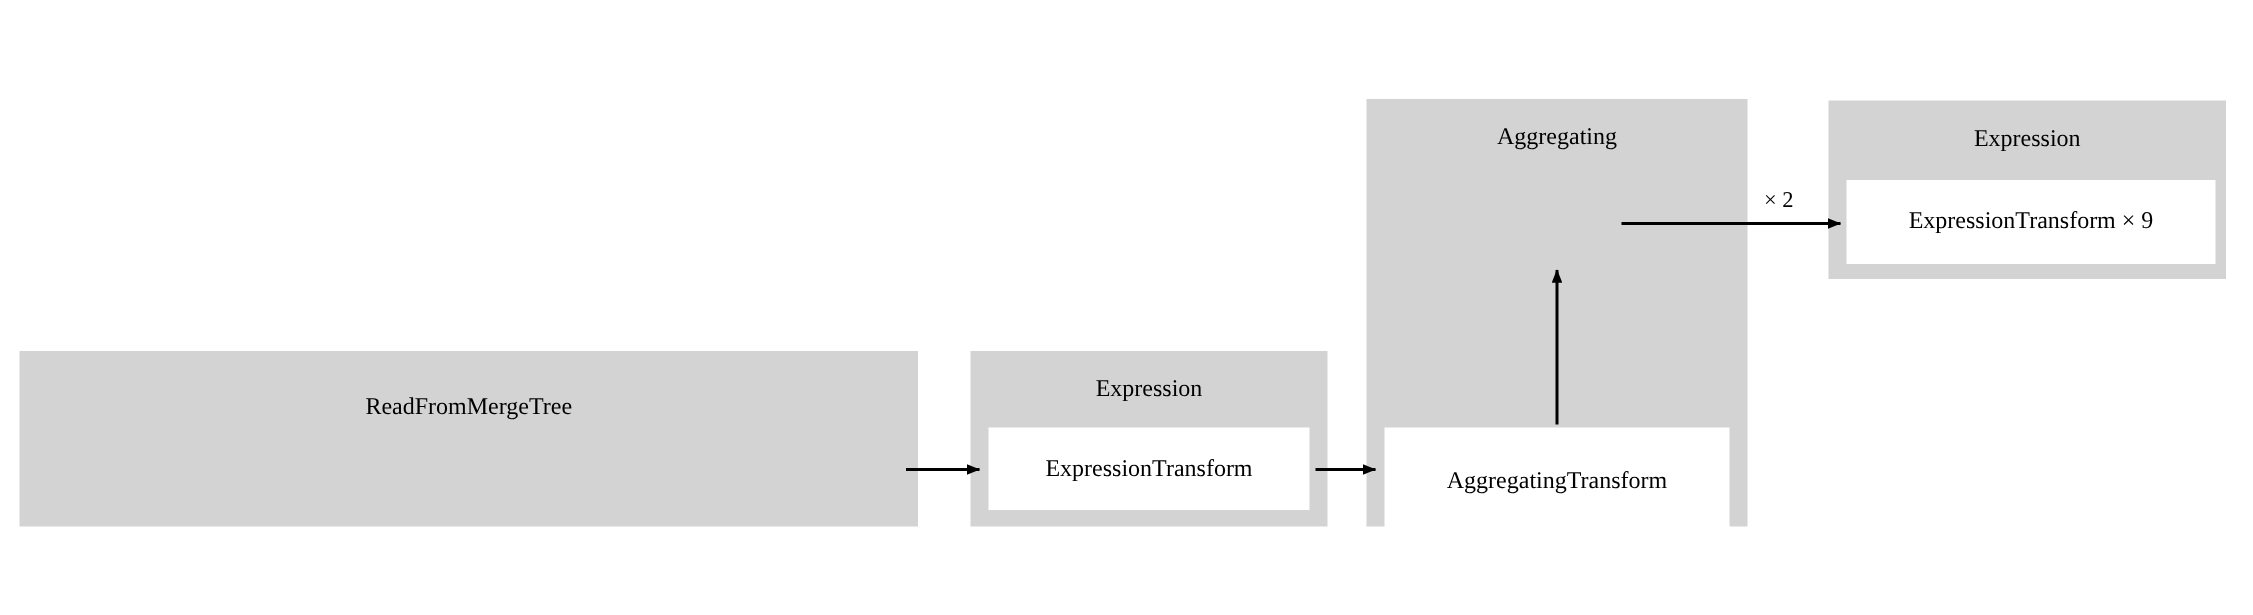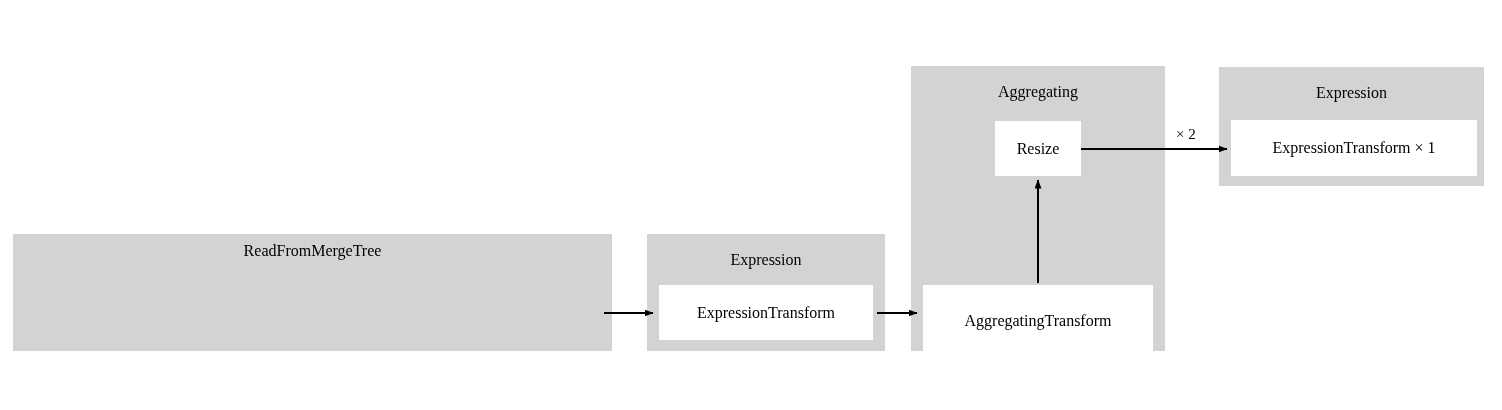--- a/index.html
+++ b/index.html
@@ -56,38 +56,37 @@
     height: 410px;
     pointer-events: none;
   }
 </style>
 </head>
 <body>
 
 <div id="canvas">
 
   <div class="cluster" style="left:13px; top:234px; width:599px; height:117px;">
-    <div class="cluster-title" style="top:9px;">ReadFromMergeTree</div>
+    <div class="cluster-title" style="top:30px;">ReadFromMergeTree</div>
   </div>
 
   <div class="cluster" style="left:647px; top:234px; width:238px; height:117px;">
     <div class="cluster-title" style="top:18px;">Expression</div>
   </div>
   <div class="node" style="left:659px; top:285px; width:214px; height:55px;text-align:center;">ExpressionTransform</div>
 
   <div class="cluster" style="left:911px; top:66px; width:254px; height:285px;">
     <div class="cluster-title" style="top:18px;">Aggregating</div>
   </div>
-  <div class="node" style="left:995px; top:121px; width:86px; height:55px;">Resize</div>
   <div class="node" style="left:923px; top:285px; width:230px; height:71px;">AggregatingTransform</div>
 
   <div class="cluster" style="left:1219px; top:67px; width:265px; height:119px;">
     <div class="cluster-title" style="top:18px;">Expression</div>
   </div>
-  <div class="node" style="left:1231px; top:120px; width:246px; height:56px;">ExpressionTransform × 1</div>
+  <div class="node" style="left:1231px; top:120px; width:246px; height:56px;">ExpressionTransform × 9</div>
 
   <svg id="edges" viewBox="0 0 1502 410">
     <defs>
       <marker id="arrowhead" markerWidth="9" markerHeight="7" refX="8.5" refY="3.5" orient="auto" markerUnits="userSpaceOnUse">
         <polygon points="0 0, 9 3.5, 0 7" fill="#000000"></polygon>
       </marker>
     </defs>
     <line x1="604" y1="313" x2="653" y2="313" stroke="#000000" stroke-width="2" marker-end="url(#arrowhead)"></line>
     <line x1="877" y1="313" x2="917" y2="313" stroke="#000000" stroke-width="2" marker-end="url(#arrowhead)"></line>
     <line x1="1038" y1="283" x2="1038" y2="180" stroke="#000000" stroke-width="2" marker-end="url(#arrowhead)"></line>

